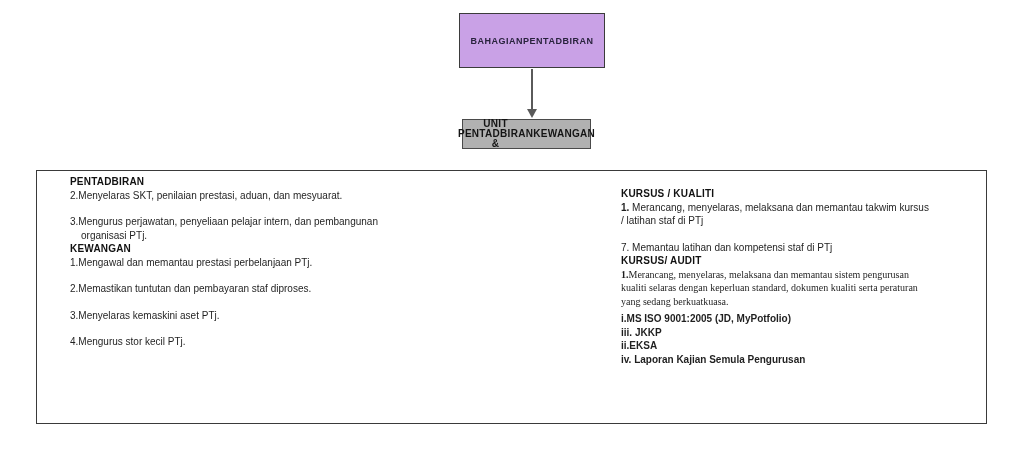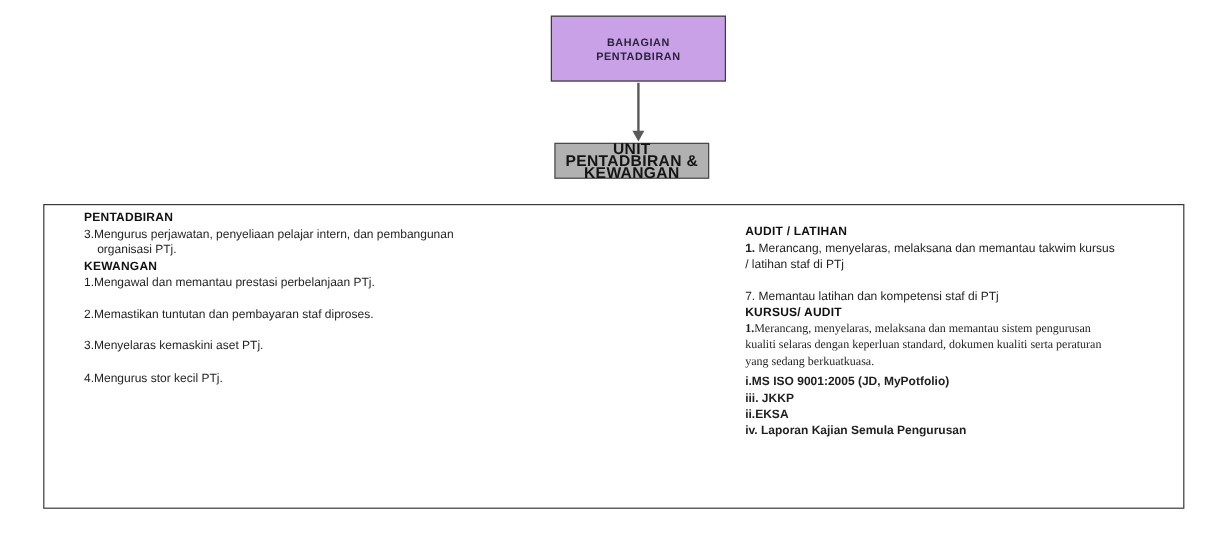--- a/index.html
+++ b/index.html
@@ -17,41 +17,41 @@
     color: #1f1f1f;
   }
   
   .box-top {
     position: absolute;
     left: 459px; top: 13px;
     width: 146px; height: 55px;
     background: #c9a1e6;
     border: 1.5px solid #3b3b3b;
     box-sizing: border-box;
-    display: flex; flex-direction: column;
+    display: flex; 
     align-items: center; justify-content: center;
     text-align: center;
     font-weight: bold;
     font-size: 9px;
     letter-spacing: 0.5px;
     line-height: 12px;
     color: #29233d;
   }
   .box-unit {
     position: absolute;
     left: 462px; top: 119px;
     width: 129px; height: 30px;
     background: #b1b1b1;
     border: 1.5px solid #4a4a4a;
     box-sizing: border-box;
-    display: flex; flex-direction: column;
+    display: flex; flex-direction: row;
     align-items: center; justify-content: center;
     text-align: center;
     font-weight: bold;
-    font-size: 13px;
+    font-size: 10px;
     letter-spacing: 0.3px;
     line-height: 10px;
     color: #141414;
   }
   .arrow-line {
     position: absolute;
     left: 531px; top: 69px;
     width: 2px; height: 41px;
     background: #5a5a5a;
   }
@@ -109,34 +109,35 @@
   <div class="box-unit">
     <span>UNIT PENTADBIRAN &amp;</span>
     <span>KEWANGAN</span>
   </div>
 
   <div class="main-box">
 
     <div class="col col-left">
       <div>
         <div class="sec-heading">PENTADBIRAN</div>
+        <div class="item hang">2.Menyelaras SKT, penilaian prestasi, aduan, dan mesyuarat.</div>
         <div class="item hang">3.Mengurus perjawatan, penyeliaan pelajar intern, dan pembangunan organisasi PTj.</div>
       </div>
       <div>
         <div class="sec-heading">KEWANGAN</div>
         <div class="item hang">1.Mengawal dan memantau prestasi perbelanjaan PTj.</div>
         <div class="item hang">2.Memastikan tuntutan dan pembayaran staf diproses.</div>
         <div class="item hang">3.Menyelaras kemaskini aset PTj.</div>
         <div class="item hang">4.Mengurus stor kecil PTj.</div>
       </div>
     </div>
 
     <div class="col col-right">
       <div>
-        <div class="sec-heading">AUDIT / LATIHAN</div>
+        <div class="sec-heading">KURSUS / KUALITI</div>
         <div class="item"><b>1.</b><span> Merancang, menyelaras, melaksana dan memantau takwim kursus / latihan staf di PTj</span></div>
         <div class="item">7. Memantau latihan dan kompetensi staf di PTj</div>
       </div>
       <div>
         <div class="sec-heading">KURSUS/ AUDIT</div>
         <div class="para"><b>1.</b><span>Merancang, menyelaras, melaksana dan memantau sistem pengurusan kualiti selaras dengan keperluan standard, dokumen kualiti serta peraturan yang sedang berkuatkuasa.</span></div>
         <div class="roman-list">
           <div>i.MS ISO 9001:2005 (JD, MyPotfolio)</div>
           <div>iii. JKKP</div>
           <div>ii.EKSA</div>

